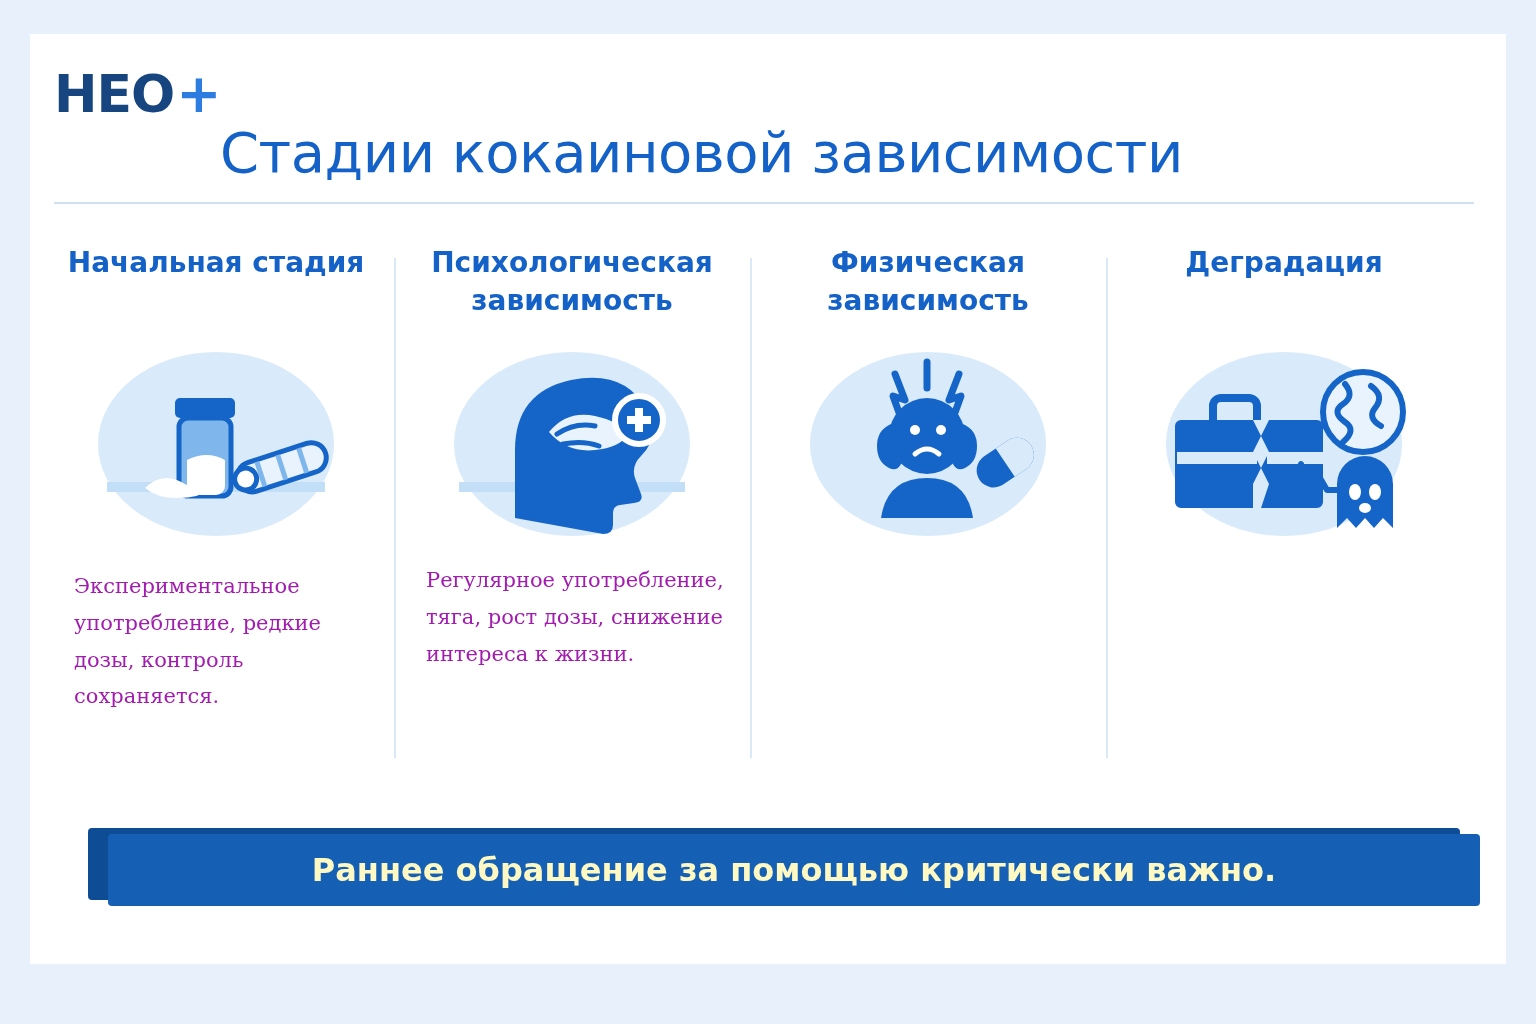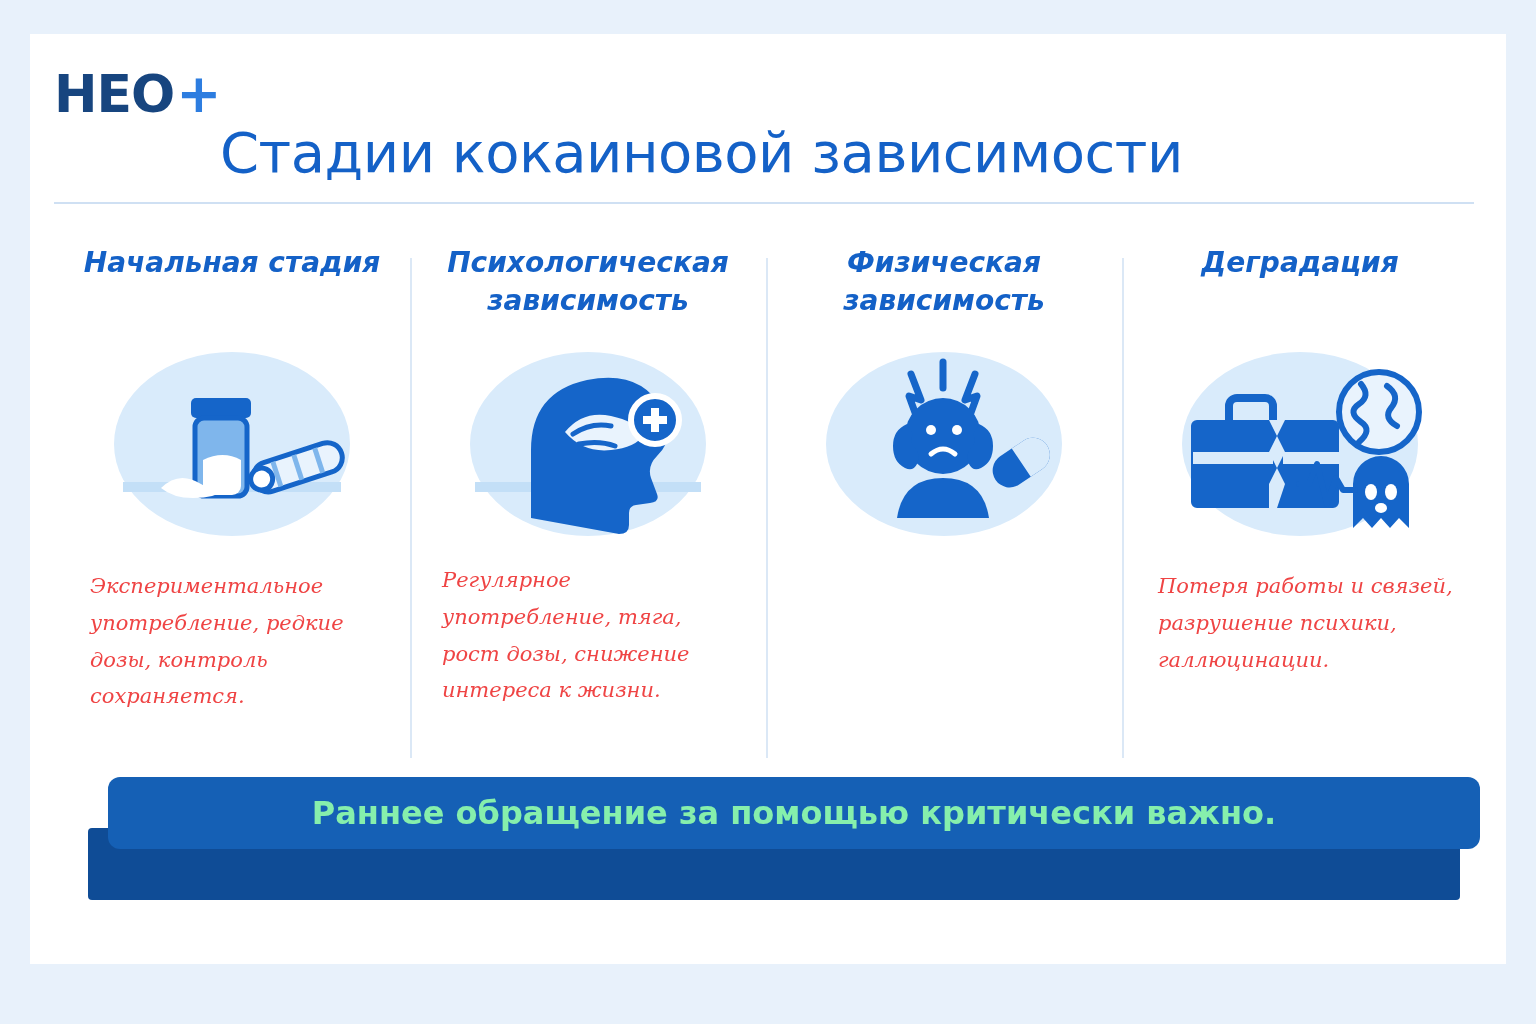--- a/index.html
+++ b/index.html
@@ -82,24 +82,23 @@
   .rule {
     position: absolute;
     left: 24px; top: 168px;
     width: 1420px; height: 2px;
     background: #cfe0f3;
   }
 
   
   .columns {
     position: absolute;
-    left: 24px; top: 210px;
+    left: 8px; top: 210px;
     width: 1424px; height: 530px;
     display: flex;
-    font-style: italic;
   }
   .col {
     position: relative;
     flex: 1 1 0;
     padding: 0 22px;
   }
   .col + .col::before {
     content: "";
     position: absolute;
     left: 0; top: 14px;
@@ -120,44 +119,44 @@
   .icon-wrap {
     margin: 6px auto 0;
     width: 258px; height: 216px;
     display: flex; align-items: center; justify-content: center;
   }
 
   .col-desc {
     margin-top: 20px;
     font-size: 21px;
     line-height: 1.75;
-    color: #ef4444;
+    color: #a21caf;
     font-family: "DejaVu Serif", serif;
   }
   .col:nth-child(1) .col-desc { padding-left: 14px; }
   .col:nth-child(2) .col-desc { padding-left: 10px; margin-top: 14px; }
   .col:nth-child(3) .col-desc { padding-left: 14px; }
   .col:nth-child(4) .col-desc { padding-left: 14px; }
 
   
   .banner-shadow {
     position: absolute;
     left: 58px; top: 794px;
     width: 1372px; height: 72px;
     background: #0f4c96;
     border-radius: 4px;
   }
   .banner {
     position: absolute;
-    left: 78px; top: 743px;
+    left: 78px; top: 800px;
     width: 1372px; height: 72px;
     background: #1560b5;
-    border-radius: 12px;
+    border-radius: 4px;
     display: flex; align-items: center; justify-content: center;
-    color: #86efac;
+    color: #fef9c3;
     font-size: 32px;
     font-weight: 800;
     font-family: "DejaVu Sans", sans-serif;
   }
 </style>
 </head>
 <body>
 
 <div class="poster">
 
@@ -276,21 +275,20 @@
             <path d="M216 54 q14 10 4 22 q-8 10 6 18" stroke="#1565c9" stroke-width="6" fill="none" stroke-linecap="round"></path>
 
             <path d="M182 196 v-44 a28 28 0 0 1 56 0 v44 l-10 -10 l-9 10 l-9 -10 l-9 10 l-9 -10 z" fill="#1565c9"></path>
             <ellipse cx="200" cy="160" rx="6" ry="8" fill="#ffffff"></ellipse>
             <ellipse cx="220" cy="160" rx="6" ry="8" fill="#ffffff"></ellipse>
             <ellipse cx="210" cy="176" rx="6" ry="5" fill="#ffffff"></ellipse>
 
             <path d="M128 152 l10 0 l8 -20 l10 40 l9 -26 l7 12 l12 0" stroke="#1565c9" stroke-width="6" fill="none" stroke-linecap="round" stroke-linejoin="round"></path>
           </svg>
         </div>
-        <div class="col-desc">Потеря работы и связей, разрушение психики, галлюцинации.</div>
       </div>
 
     </div>
 
     <div class="banner-shadow"></div>
     <div class="banner">
       <span>Раннее обращение за помощью критически важно.</span>
     </div>
 
   </div>

